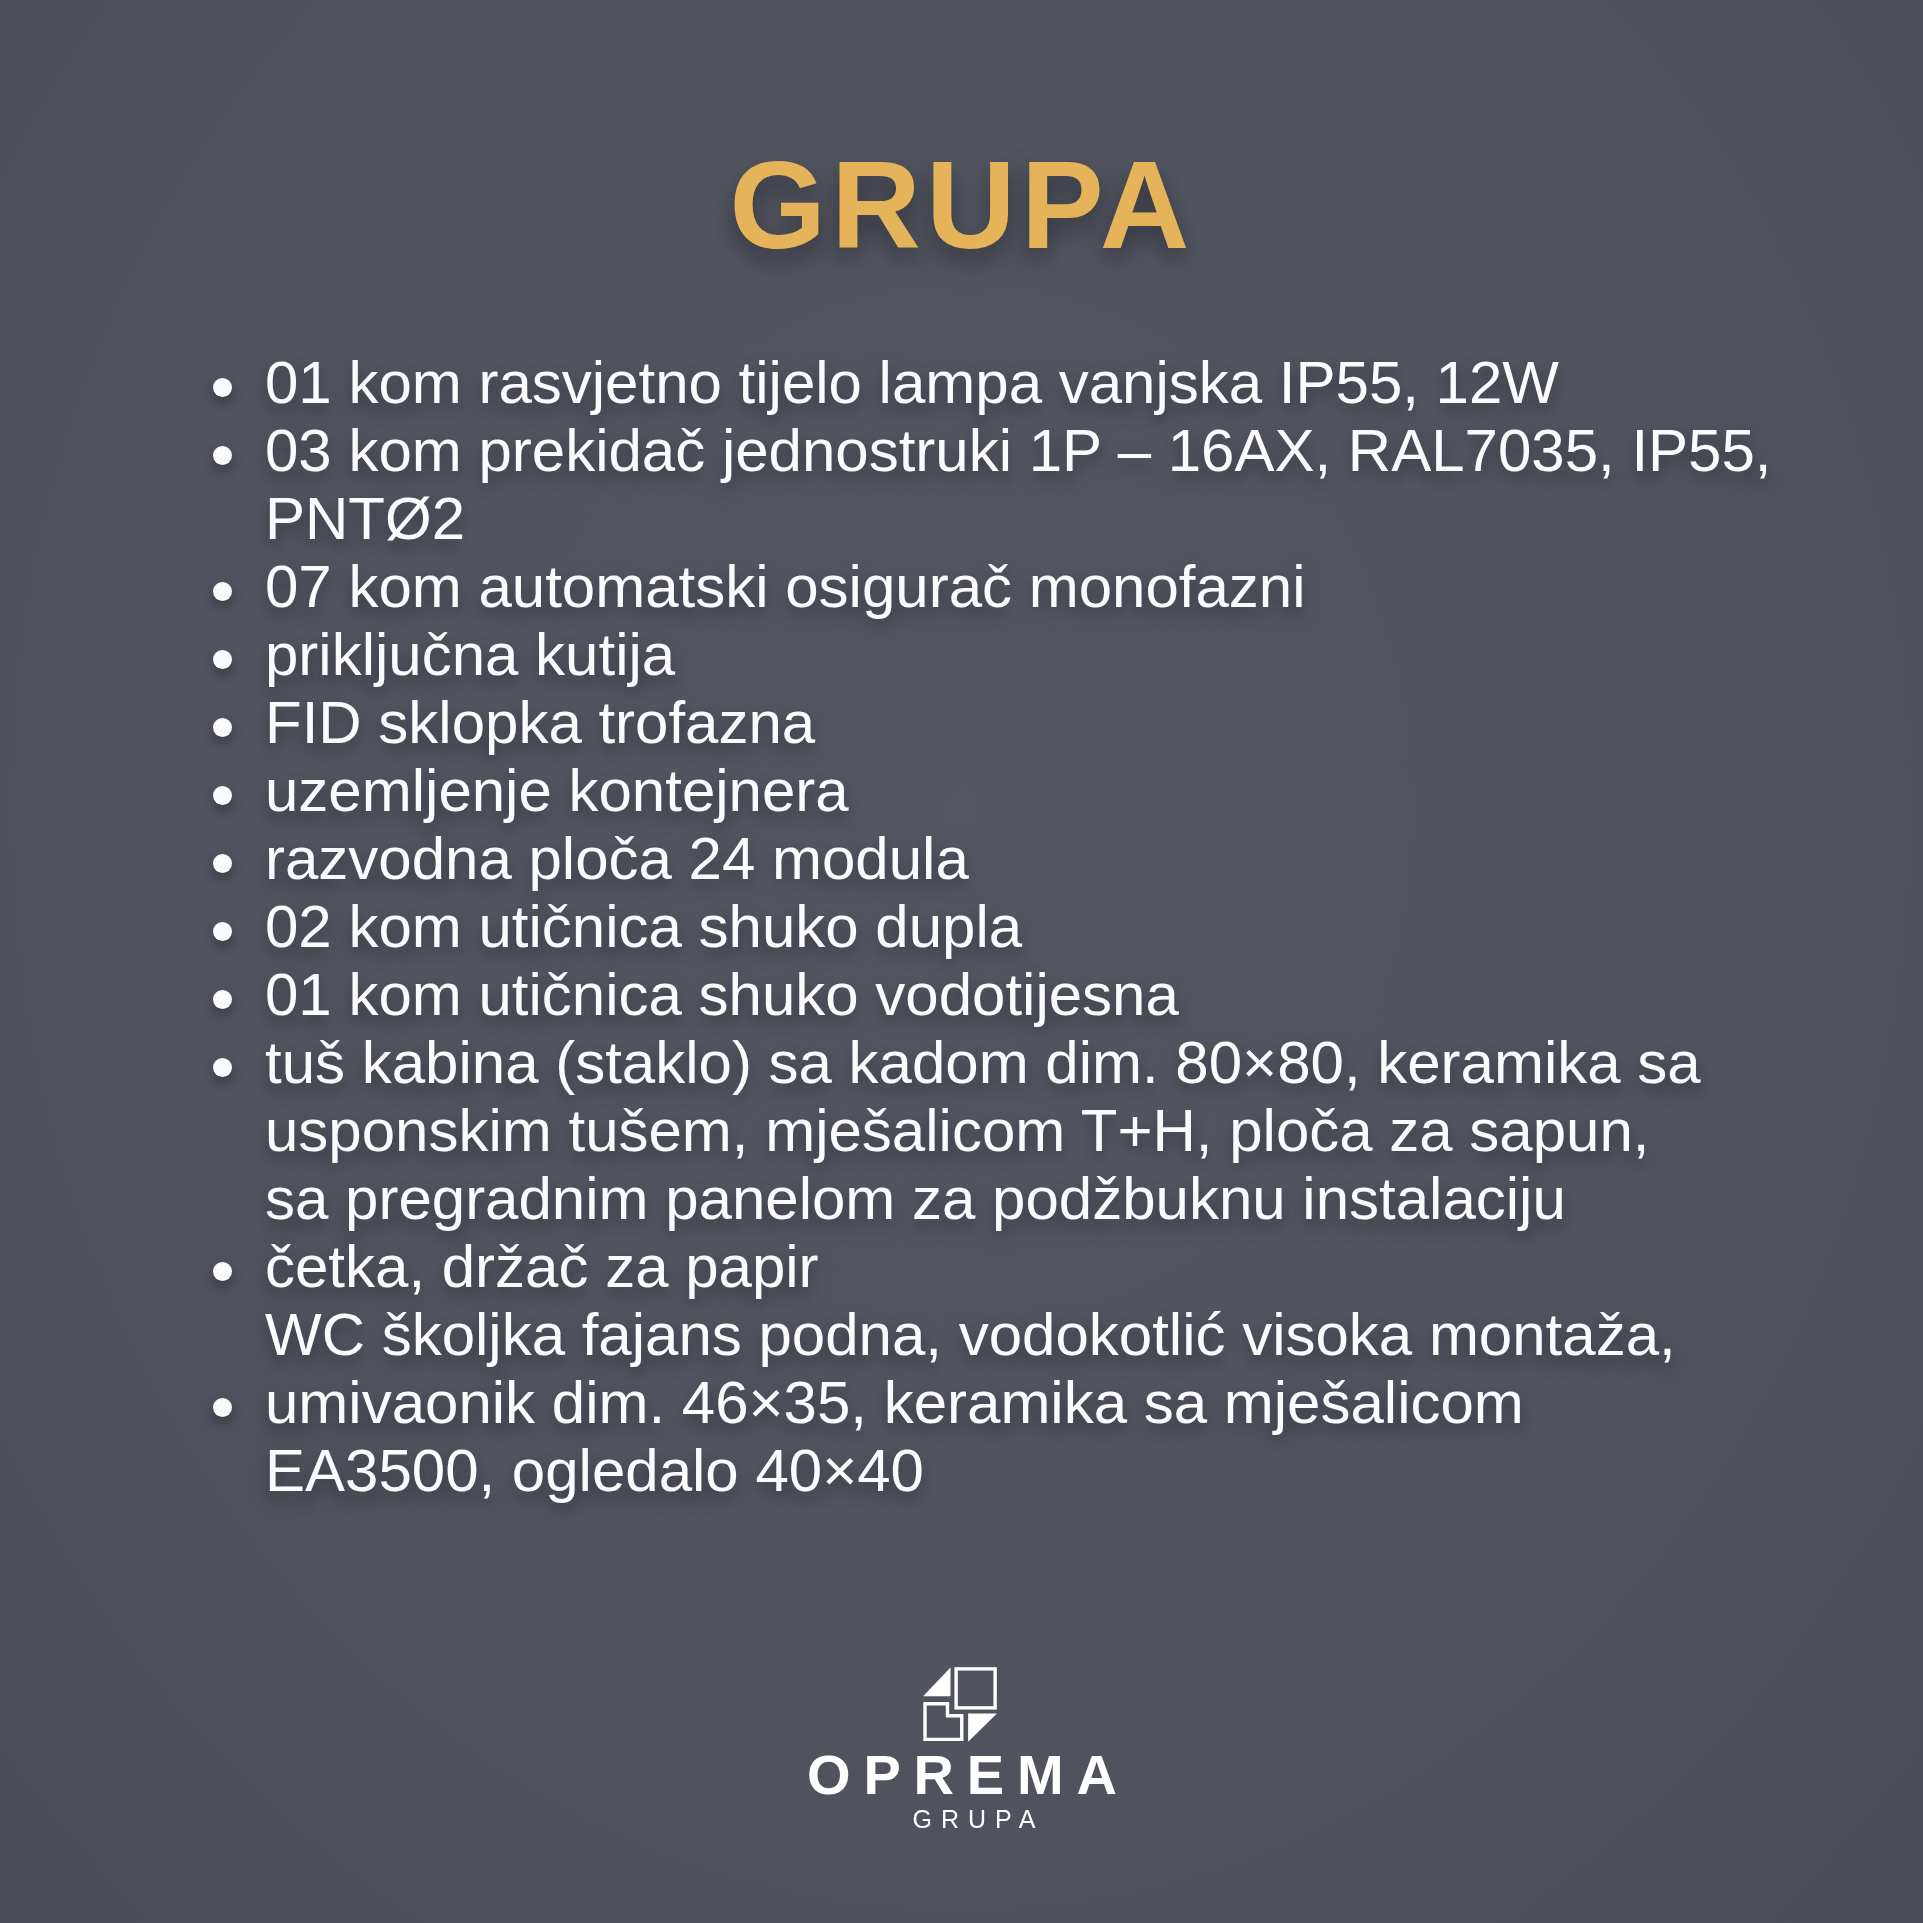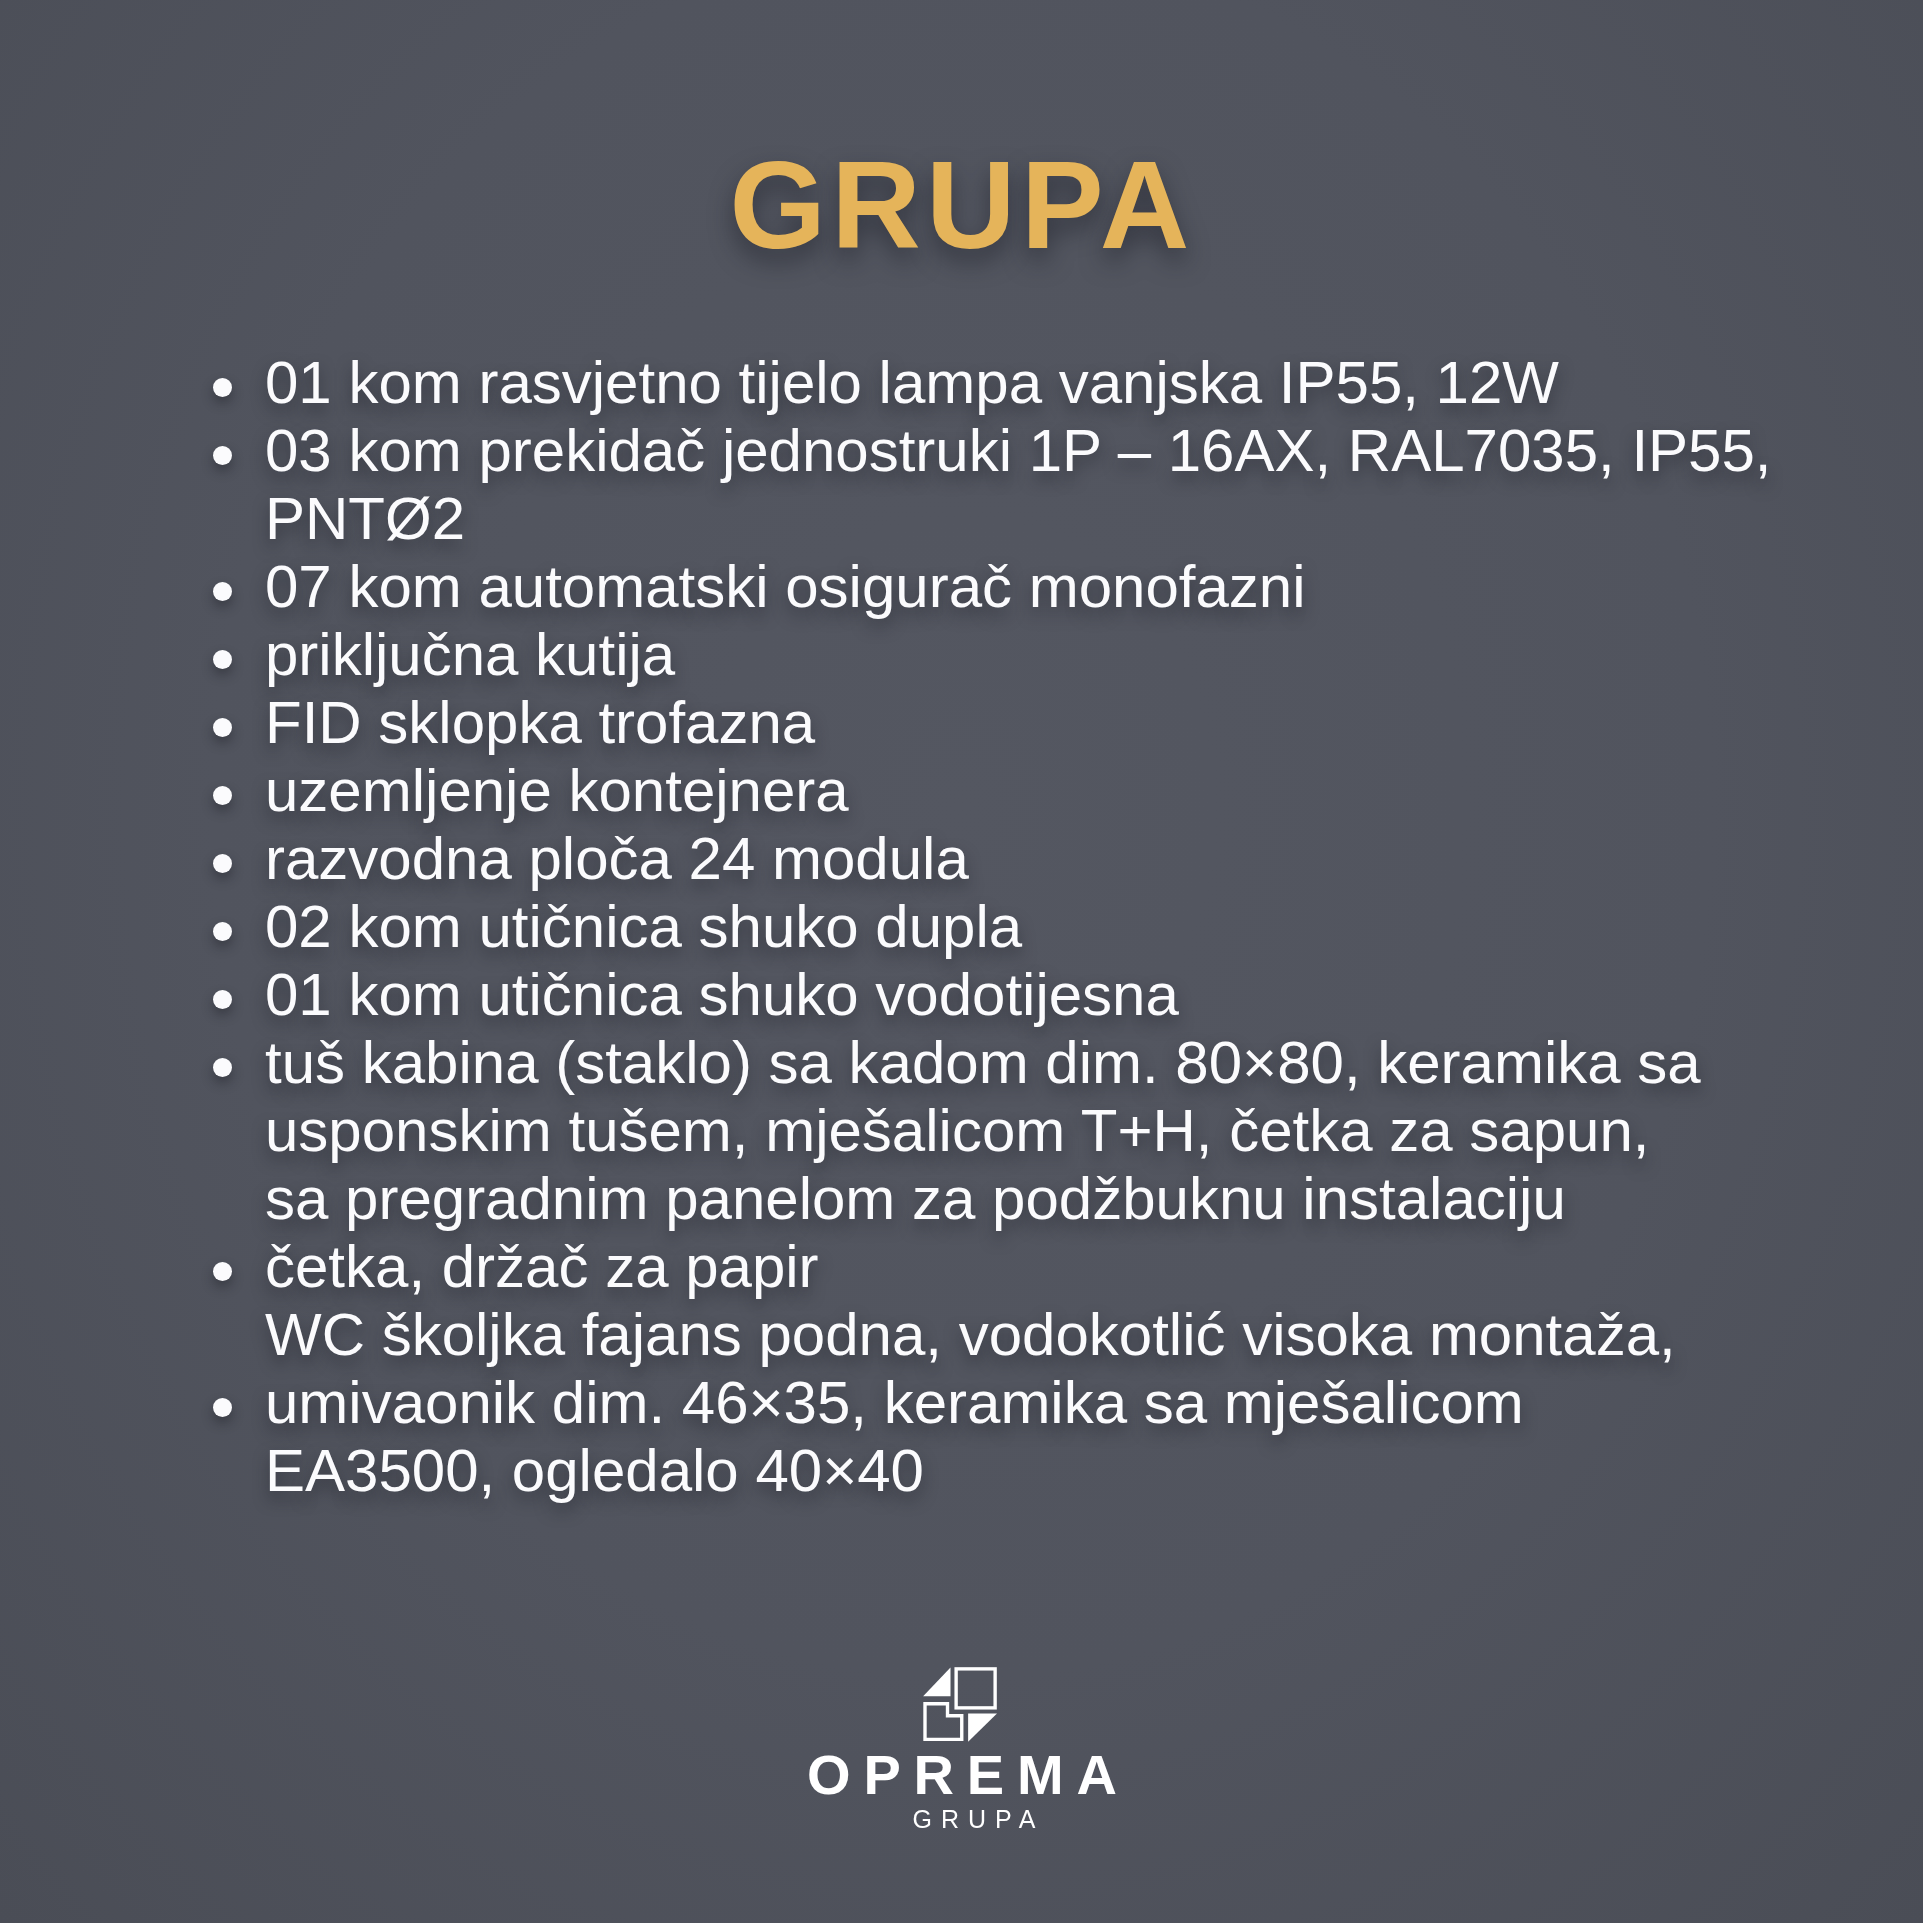--- a/index.html
+++ b/index.html
@@ -125,21 +125,21 @@
         <div class="line">razvodna ploča 24 modula</div>
       </li>
       <li>
         <div class="line">02 kom utičnica shuko dupla</div>
       </li>
       <li>
         <div class="line">01 kom utičnica shuko vodotijesna</div>
       </li>
       <li>
         <div class="line">tuš kabina (staklo) sa kadom dim. 80×80, keramika sa</div>
-        <div class="line">usponskim tušem, mješalicom T+H, četka za sapun,</div>
+        <div class="line">usponskim tušem, mješalicom T+H, ploča za sapun,</div>
         <div class="line">sa pregradnim panelom za podžbuknu instalaciju</div>
       </li>
       <li>
         <div class="line">četka, držač za papir</div>
         <div class="line">WC školjka fajans podna, vodokotlić visoka montaža,</div>
       </li>
       <li>
         <div class="line">umivaonik dim. 46×35, keramika sa mješalicom</div>
         <div class="line">EA3500, ogledalo 40×40</div>
       </li>

